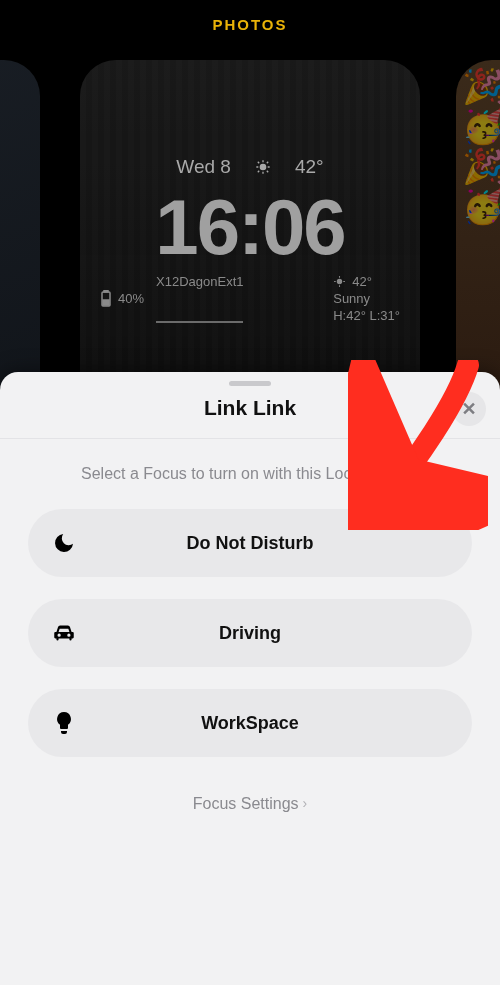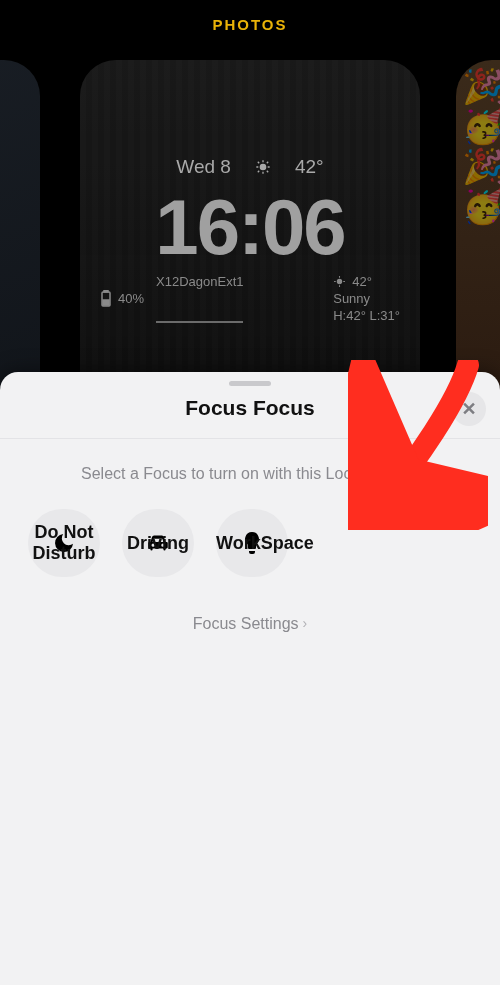--- a/index.html
+++ b/index.html
@@ -158,21 +158,21 @@
       text-align: center;
       color: #8a8a8f;
       font-size: 16px;
       padding: 26px 24px 26px;
       border-top: 1px solid #e3e3e6;
     }
 
     .focus-list {
       padding: 0 28px 20px;
       display: flex;
-      flex-direction: row;
+      flex-direction: column;
       gap: 22px;
     }
     .focus-item {
       background: #e8e8ea;
       border-radius: 34px;
       height: 68px;
       display: flex;
       align-items: center;
       padding: 0 22px;
       border: none;
@@ -294,21 +294,21 @@
   <div class="wallpaper-preview right">
     <div class="emoji-strip">🎉😂🍕🍔🎈💖✨🥳🍟🎂😜🤣🙌💛🎉😂🍕🍔🎈💖✨🥳🍟🎂😜🤣🙌💛</div>
   </div>
 
 </div>
 
 <div class="sheet">
   <div class="grabber"></div>
 
   <div class="sheet-header">
-    <div class="sheet-title">Focus Focus</div>
+    <div class="sheet-title">Link Link</div>
     <button class="close-btn">
       <span>✕</span>
     </button>
   </div>
 
   <div class="sheet-subtitle">Select a Focus to turn on with this Lock Screen.</div>
 
   <div class="focus-list">
 
     <button class="focus-item">

